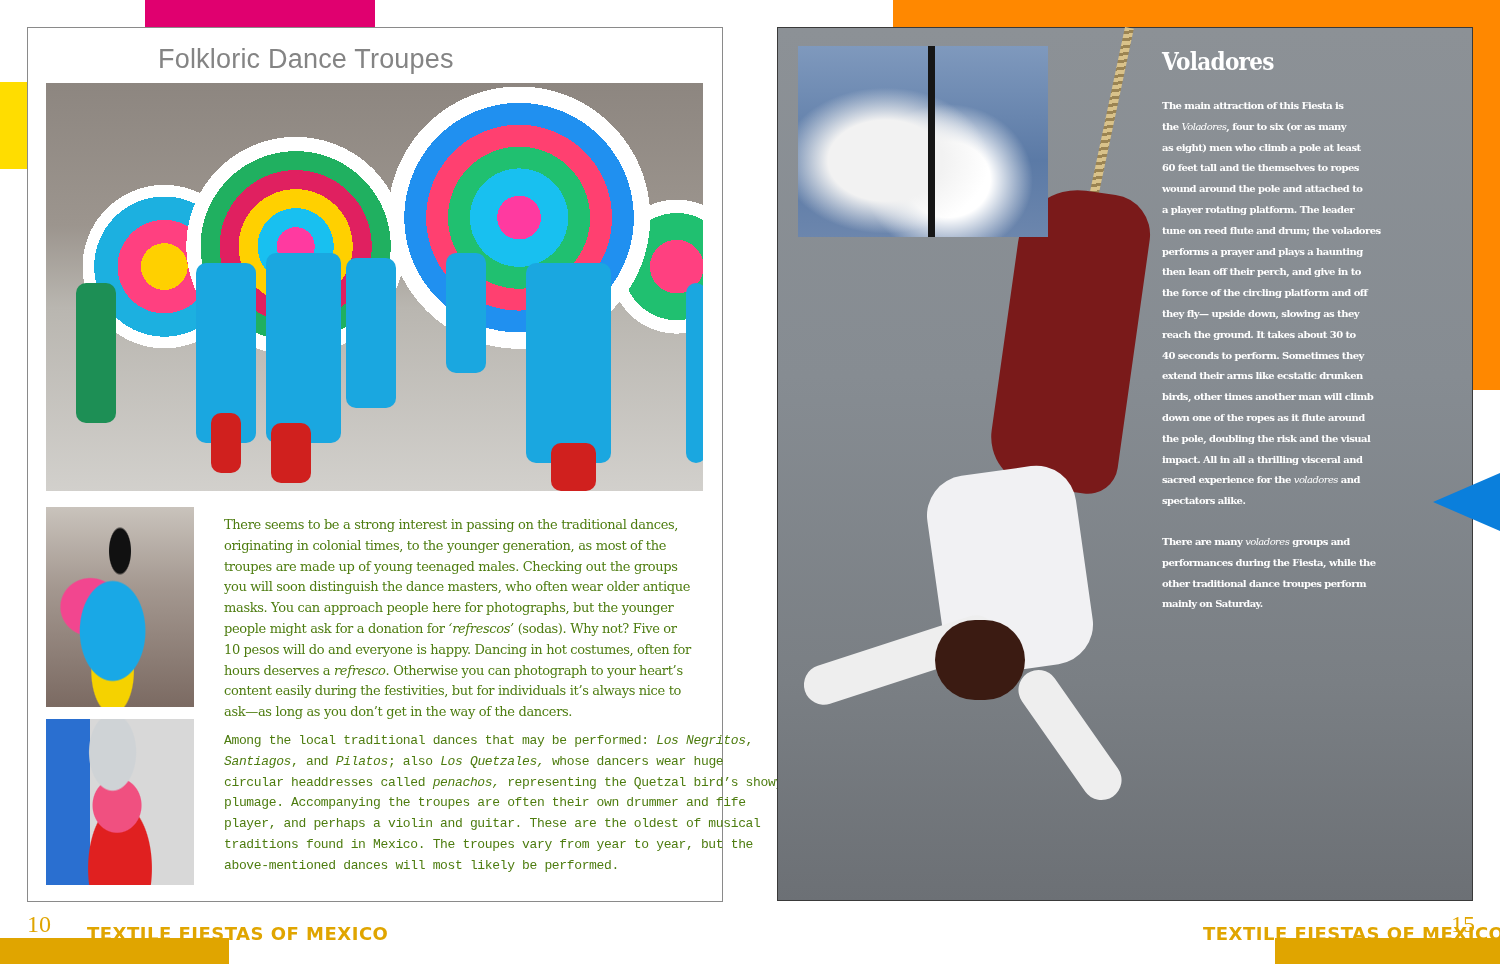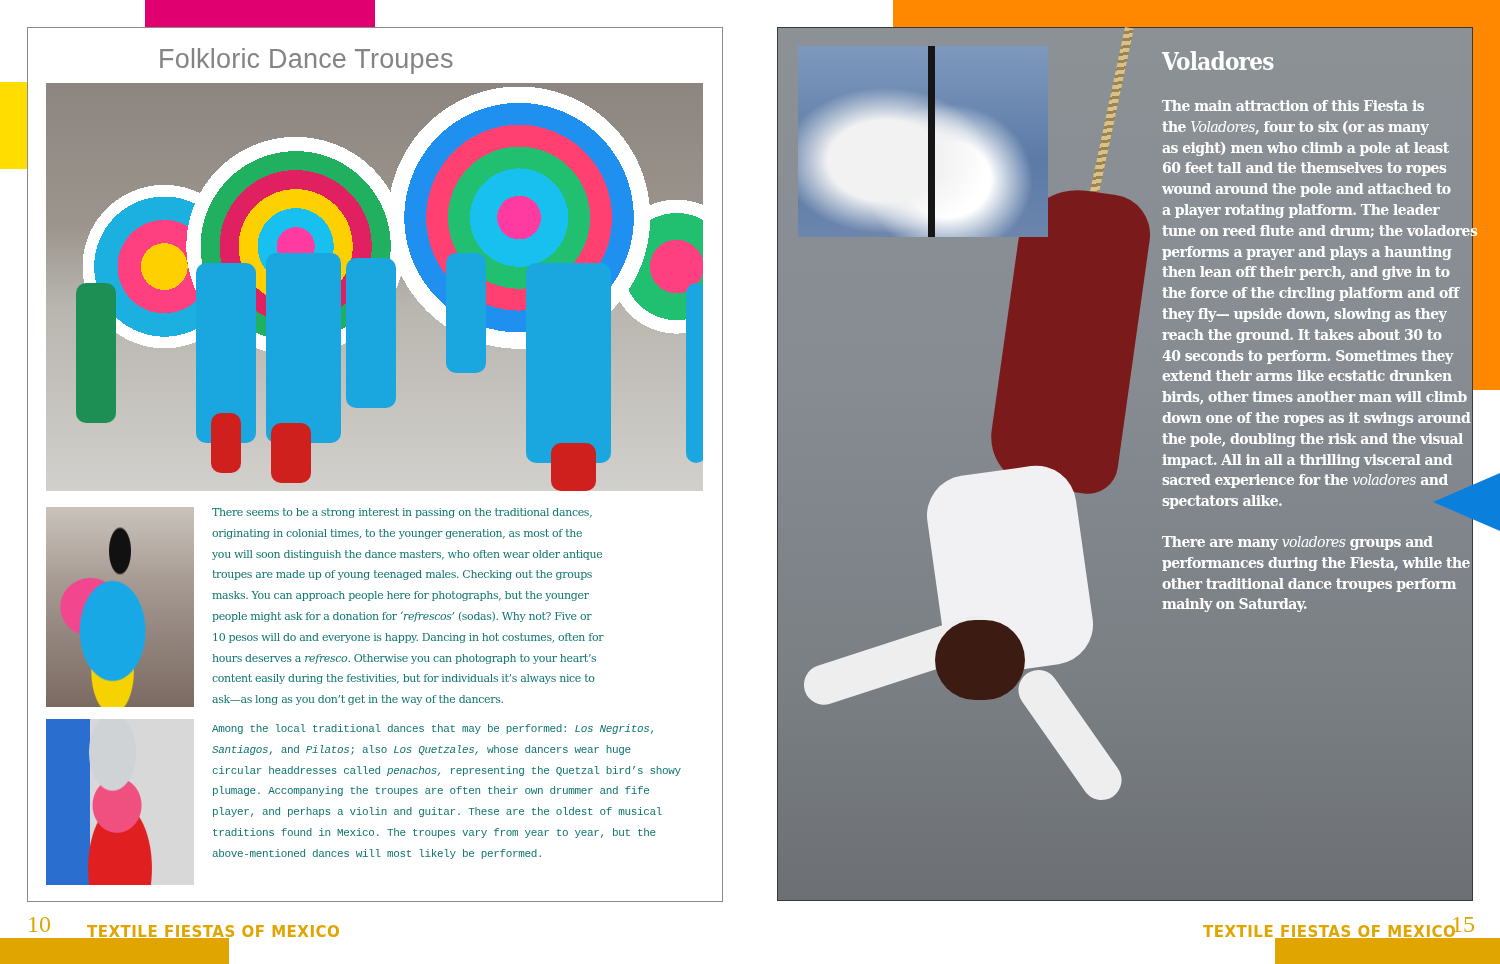--- a/index.html
+++ b/index.html
@@ -32,52 +32,52 @@
       radial-gradient(ellipse at 45% 62%, #19a8e6 0 28%, transparent 29%),
       radial-gradient(ellipse at 45% 82%, #f5d200 0 18%, transparent 19%),
       radial-gradient(ellipse at 30% 50%, #f2468f 0 20%, transparent 21%),
       linear-gradient(180deg,#c9c3bc 0%,#a49890 40%,#7b6a62 100%);}
   .photo-small2{left:46px;top:719px;width:148px;height:166px;
     background:
       radial-gradient(ellipse at 45% 20%, #cfd3d6 0 20%, transparent 21%),
       radial-gradient(ellipse at 48% 52%, #f05080 0 22%, transparent 23%),
       radial-gradient(ellipse at 50% 90%, #e02020 0 30%, transparent 31%),
       linear-gradient(90deg,#2a6fd0 0 30%,#d8d8d8 30% 100%);}
-  .body-text{font-family:"DejaVu Serif",serif;font-size:11px;line-height:20.8px;color:#0f766e;letter-spacing:-0.35px;margin:0;}
+  .body-text{font-family:"DejaVu Serif",serif;font-size:13px;line-height:20.8px;color:#4d7c0f;letter-spacing:-0.35px;margin:12px;}
   .para1{left:212px;top:503px;width:500px;}
   .para2{left:212px;top:719px;width:500px;font-family:Liberation Mono, monospace;}
 
   
   .right-photo{left:777px;top:27px;width:696px;height:874px;border:1px solid #3a3a3a;box-sizing:border-box;
     background:linear-gradient(180deg,#8c9196 0%,#868c92 40%,#7a7f84 75%,#6c7075 100%);overflow:hidden;}
   .rope{position:absolute;left:1125px;top:27px;width:9px;height:170px;background:repeating-linear-gradient(160deg,#d9c28a 0 4px,#9b8452 4px 7px);transform:rotate(12deg);transform-origin:top left;}
   .flyer-red{position:absolute;left:1005px;top:190px;width:130px;height:300px;background:#7a1a1a;border-radius:60px 40px 30px 50px;transform:rotate(8deg);}
   .flyer-white{position:absolute;left:935px;top:470px;width:150px;height:200px;background:#f1f1f3;border-radius:40px;transform:rotate(-8deg);}
   .flyer-arm-l{position:absolute;left:800px;top:640px;width:200px;height:40px;background:#eeeeee;border-radius:20px;transform:rotate(-18deg);}
   .flyer-arm-r{position:absolute;left:1050px;top:660px;width:40px;height:150px;background:#eeeeee;border-radius:20px;transform:rotate(-35deg);}
   .flyer-head{position:absolute;left:935px;top:620px;width:90px;height:80px;background:#3b1b12;border-radius:45px;}
   .inset-photo{left:798px;top:46px;width:250px;height:191px;
     background:
       linear-gradient(90deg,transparent 0 52%,#161616 52% 55%,transparent 55%),
       radial-gradient(ellipse at 35% 60%, #f2f2f2 0 25%, transparent 45%),
       radial-gradient(ellipse at 60% 70%, #ffffff 0 20%, transparent 40%),
       linear-gradient(180deg,#7f99bd 0%,#5b7aa6 60%,#6c86ad 100%);}
   .right-title{left:1162px;top:47px;font-family:"DejaVu Serif",serif;font-weight:bold;font-size:24px;color:#ffffff;letter-spacing:-0.8px;white-space:nowrap;transform:scaleX(0.9);transform-origin:left;}
-  .right-text{font-family:"DejaVu Serif",serif;font-weight:bold;font-size:14px;line-height:20.8px;color:#ffffff;letter-spacing:-0.55px;margin:0;}
+  .right-text{font-family:"DejaVu Serif",serif;font-weight:bold;font-size:10px;line-height:20.8px;color:#ffffff;letter-spacing:-0.55px;margin:0;}
   .rpara1{left:1162px;top:96px;width:296px;}
   .rpara2{left:1162px;top:532px;width:296px;}
   .line{display:block;white-space:nowrap;}
   .it{font-style:italic;font-weight:normal;}
   .body-text .it{font-weight:normal;}
 
   
   .folio{font-family:Liberation Serif, serif;font-size:24px;color:#e0a500;font-weight:normal;}
   .folio-left{left:27px;top:911px;}
   .folio-right{left:1451px;top:911px;}
-  .running{font-family:"DejaVu Sans",sans-serif;font-size:15px;font-weight:bold;color:#e0a500;letter-spacing:0.5px;white-space:nowrap;}
+  .running{font-family:"DejaVu Sans",sans-serif;font-size:18px;font-weight:bold;color:#e0a500;letter-spacing:0.5px;white-space:nowrap;}
   .run-left{left:87px;top:923px;}
   .run-right{left:1203px;top:923px;}
 </style>
 </head>
 <body>
 
 <div class="abs blk-pink"></div>
 <div class="abs blk-yellow"></div>
 <div class="abs blk-orange-top"></div>
 <div class="abs blk-orange-side"></div>
@@ -95,22 +95,22 @@
   <div class="dancer" style="left:505px;top:360px;width:45px;height:48px;background:#d0201e;"></div>
   <div class="dancer" style="left:30px;top:200px;width:40px;height:140px;background:#1d8f55;"></div>
   <div class="dancer" style="left:640px;top:200px;width:20px;height:180px;background:#1aa7e0;"></div>
 </div>
 <div class="abs photo photo-small1"></div>
 <div class="abs photo photo-small2"></div>
 
 <div class="abs body-text para1">
     <span class="line">There seems to be a strong interest in passing on the traditional dances,</span>
     <span class="line">originating in colonial times, to the younger generation, as most of the</span>
+    <span class="line">troupes are made up of young teenaged males. Checking out the groups</span>
     <span class="line">you will soon distinguish the dance masters, who often wear older antique</span>
-    <span class="line">troupes are made up of young teenaged males. Checking out the groups</span>
     <span class="line">masks. You can approach people here for photographs, but the younger</span>
     <span class="line">people might ask for a donation for <span class="it">‘refrescos’</span> (sodas). Why not? Five or</span>
     <span class="line">10 pesos will do and everyone is happy. Dancing in hot costumes, often for</span>
     <span class="line">hours deserves a <span class="it">refresco</span>. Otherwise you can photograph to your heart’s</span>
     <span class="line">content easily during the festivities, but for individuals it’s always nice to</span>
     <span class="line">ask—as long as you don’t get in the way of the dancers.</span>
   </div>
 <div class="abs body-text para2">
     <span class="line">Among the local traditional dances that may be performed: <span class="it">Los Negritos</span>,</span>
     <span class="line"><span class="it">Santiagos</span>, and <span class="it">Pilatos</span>; also <span class="it">Los Quetzales,</span> whose dancers wear huge</span>
@@ -140,21 +140,21 @@
     <span class="line">a player rotating platform. The leader</span>
     <span class="line">tune on reed flute and drum; the voladores</span>
     <span class="line">performs a prayer and plays a haunting</span>
     <span class="line">then lean off their perch, and give in to</span>
     <span class="line">the force of the circling platform and off</span>
     <span class="line">they fly— upside down, slowing as they</span>
     <span class="line">reach the ground. It takes about 30 to</span>
     <span class="line">40 seconds to perform. Sometimes they</span>
     <span class="line">extend their arms like ecstatic drunken</span>
     <span class="line">birds, other times another man will climb</span>
-    <span class="line">down one of the ropes as it swings around</span>
+    <span class="line">down one of the ropes as it flute around</span>
     <span class="line">the pole, doubling the risk and the visual</span>
     <span class="line">impact. All in all a thrilling visceral and</span>
     <span class="line">sacred experience for the <span class="it">voladores</span> and</span>
     <span class="line">spectators alike.</span>
   </div>
 <div class="abs right-text rpara2">
     <span class="line">There are many <span class="it">voladores</span> groups and</span>
     <span class="line">performances during the Fiesta, while the</span>
     <span class="line">other traditional dance troupes perform</span>
     <span class="line">mainly on Saturday.</span>

